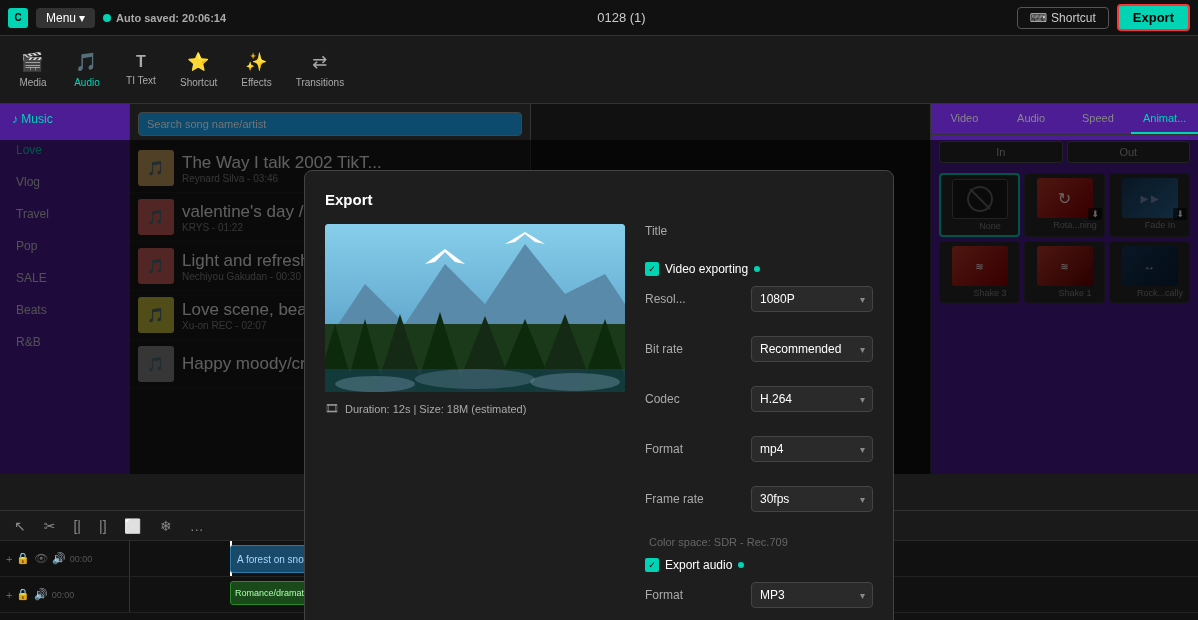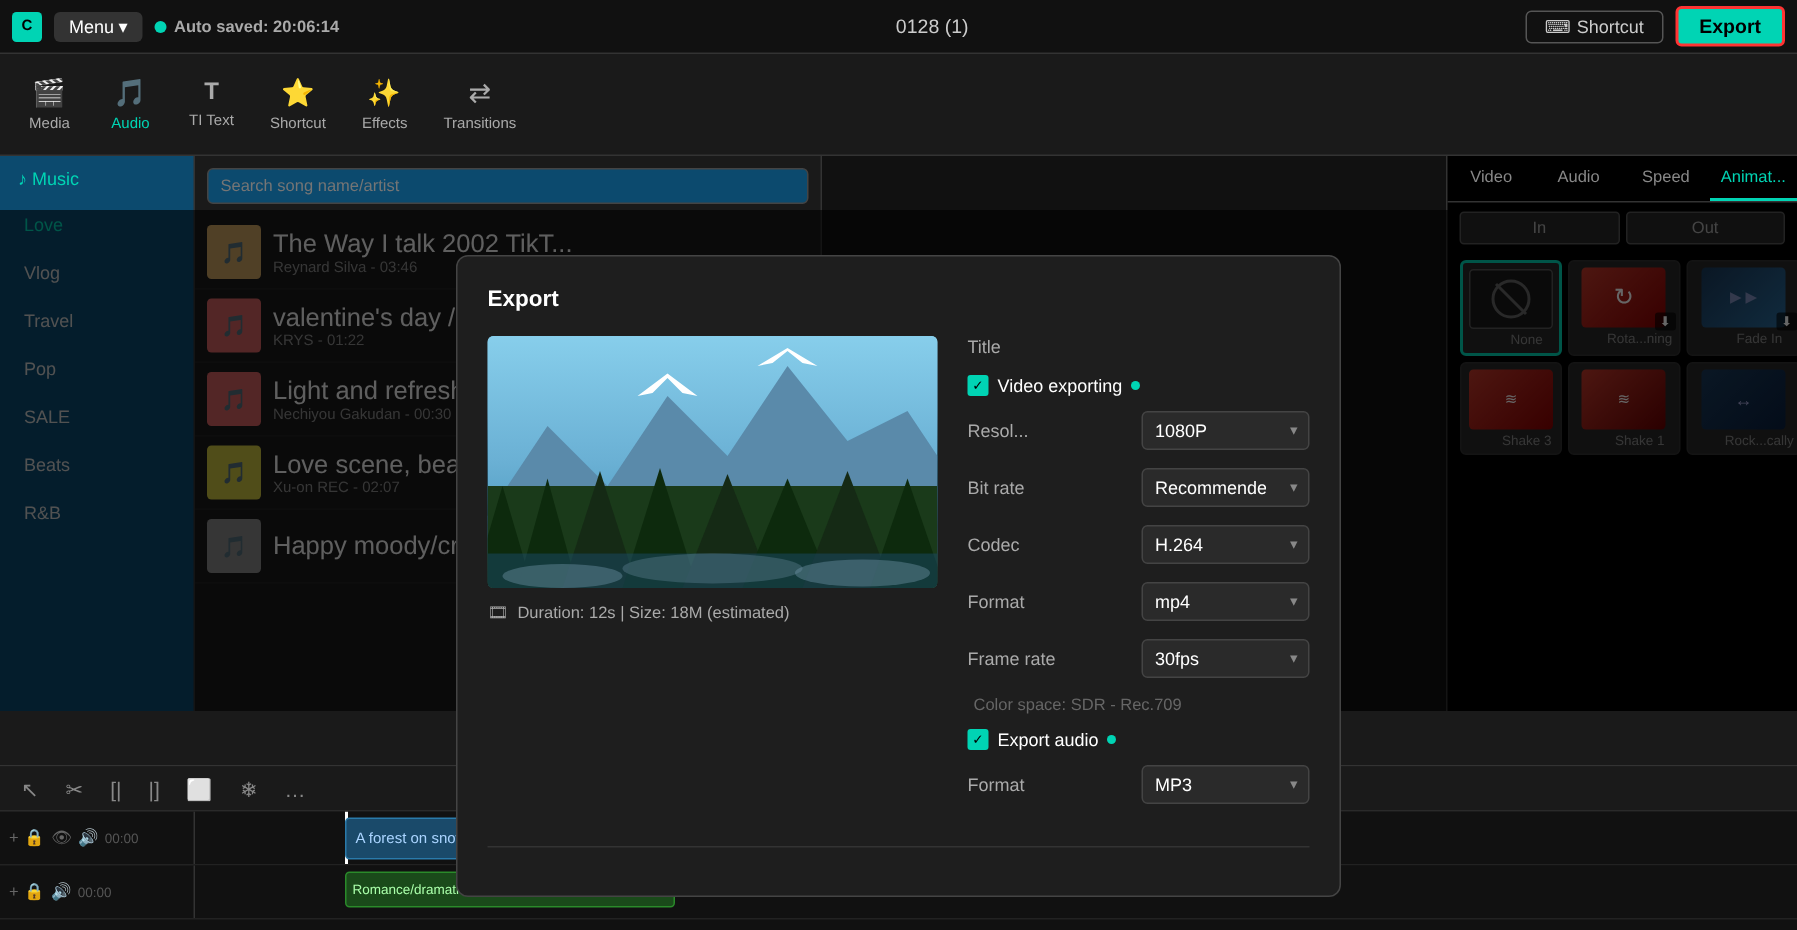--- a/index.html
+++ b/index.html
@@ -82,21 +82,21 @@
       color: #aaa;
       gap: 4px;
       min-width: 50px;
     }
     .tool-item.active { color: #00d4b4; }
     .tool-icon { font-size: 18px; }
 
     
     .sidebar {
       width: 130px;
-      background: #0c4a6e;
+      background: #4c1d95;
       border-right: 1px solid #333;
       display: flex;
       flex-direction: column;
       overflow-y: auto;
     }
     .music-header {
       color: #00d4b4;
       font-size: 12px;
       padding: 8px 12px;
       display: flex; align-items: center; gap: 4px;
@@ -146,22 +146,22 @@
       flex-shrink: 0;
       display: flex; align-items: center; justify-content: center;
       font-size: 14px;
     }
     .music-info { flex: 1; min-width: 0; }
     .music-title { font-size: 17px; color: #eee; white-space: nowrap; overflow: hidden; text-overflow: ellipsis; }
     .music-artist { font-size: 10px; color: #888; white-space: nowrap; overflow: hidden; text-overflow: ellipsis; }
 
     
     .right-panel {
-      width: 234px;
-      background: #000000;
+      width: 268px;
+      background: #4c1d95;
       border-left: 1px solid #333;
       display: flex;
       flex-direction: column;
     }
     .right-tabs {
       display: flex;
       border-bottom: 1px solid #333;
     }
     .right-tab {
       flex: 1;
@@ -262,22 +262,22 @@
     .preview-footer {
       margin-top: 10px;
       display: flex; align-items: center; gap: 6px;
       color: #aaa; font-size: 11px;
     }
 
     .modal-settings { flex: 1; }
     .field-row {
       display: flex;
       align-items: center;
-      margin-bottom: 12px;
-      gap: 26px;
+      margin-bottom: 24px;
+      gap: 16px;
     }
     .field-label { font-size: 12px; color: #aaa; width: 90px; flex-shrink: 0; }
     .field-input {
       flex: 1;
       background: #2a2a2a;
       border: 1px solid #444;
       border-radius: 4px;
       padding: 5px 8px;
       color: #fff;
       font-size: 12px;

